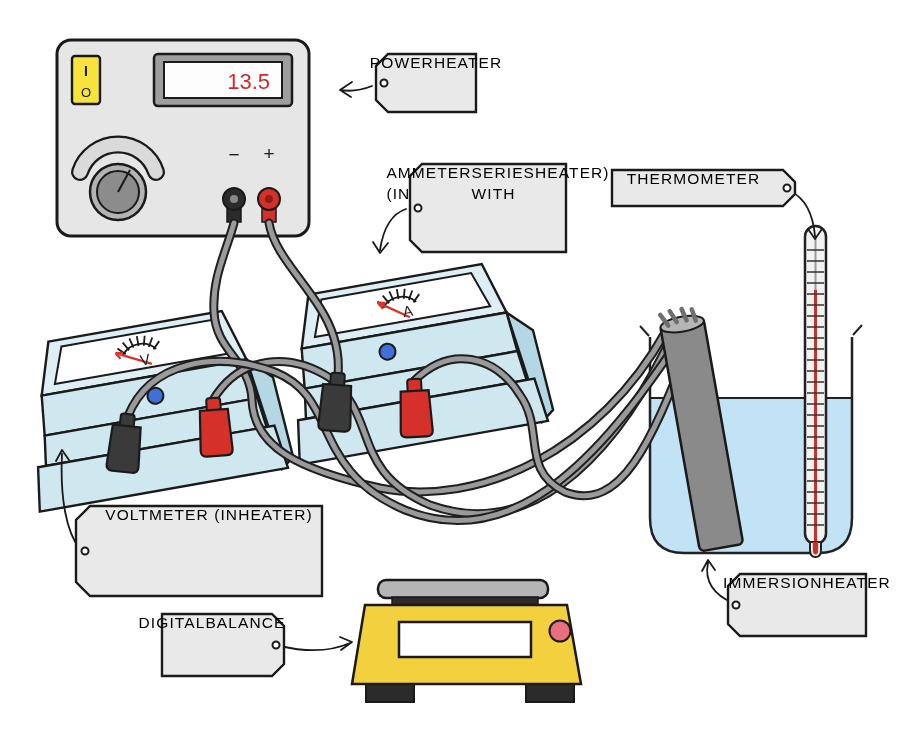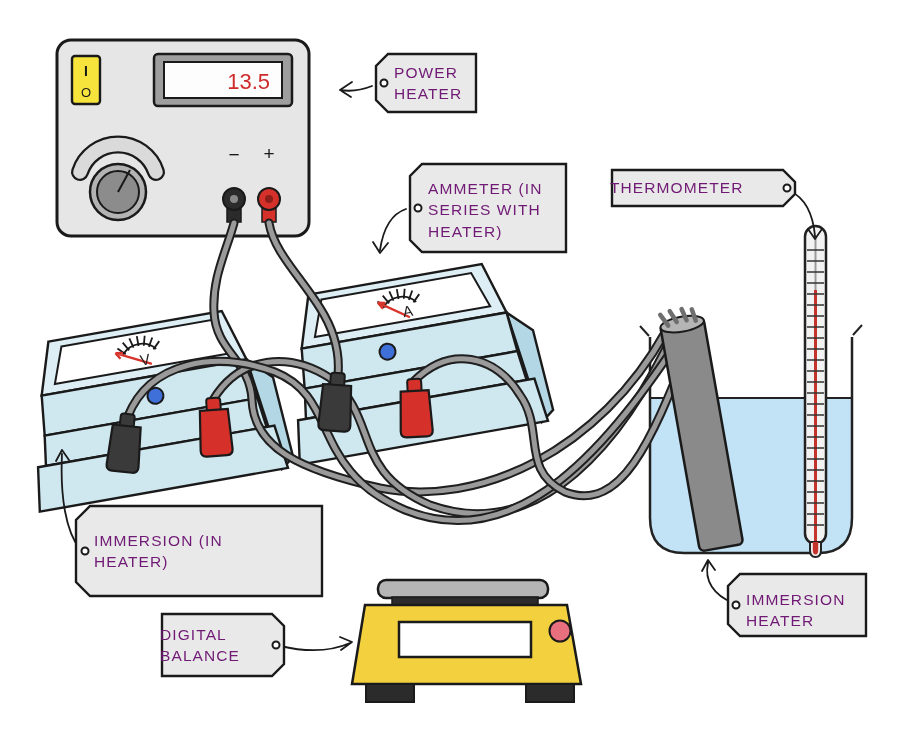--- a/index.html
+++ b/index.html
@@ -2,22 +2,22 @@
 <html><head>
 <meta charset="utf-8">
 <style>
   html,body{margin:0;padding:0;background:#ffffff;}
   .canvas{position:relative;width:903px;height:745px;background:#fff;overflow:hidden;
           font-family:"Liberation Sans",sans-serif;}
   .scene{position:absolute;left:0;top:0;}
   svg text{font-family:"Liberation Sans",sans-serif;}
   .tag{position:absolute;}
   .tag-bg{position:absolute;left:0;top:0;}
-  .tag-text{position:relative;height:100%;display:flex;flex-direction:column;justify-content:center;
-            font-size:15.5px;letter-spacing:1.1px;line-height:1.38;color:#701a75;padding-left:20px;}
+  .tag-text{position:relative;height:100%;display:flex;flex-direction:row;justify-content:center;
+            font-size:15.5px;letter-spacing:1.1px;line-height:1.38;color:#000000;padding-left:20px;}
   .tag.notch-right .tag-text{padding-left:0;padding-right:20px;}
   .copyright{position:absolute;left:0;right:0;top:704px;text-align:center;
              font-size:11.5px;color:#bdbdbd;letter-spacing:0.3px;}
 </style>
 </head>
 <body>
 
 <div class="canvas">
 
 <svg class="scene" width="903" height="745" viewBox="0 0 903 745">
@@ -184,21 +184,21 @@
     <div>THERMOMETER</div>
   </div>
 </div>
 
 <div class="tag" style="left:74px;top:504px;width:250px;height:94px">
   <svg class="tag-bg" width="250" height="94">
     <polygon points="16,2 248,2 248,92 16,92 2,78 2,16" fill="#e9e9e9" stroke="#1a1a1a" stroke-width="2.4"></polygon>
     <circle cx="11" cy="47" r="3.5" fill="#ffffff" stroke="#1a1a1a" stroke-width="2"></circle>
   </svg>
   <div class="tag-text">
-    <div>IMMERSION (IN</div>
+    <div>VOLTMETER (IN</div>
     <div>HEATER)</div>
   </div>
 </div>
 
 <div class="tag notch-right" style="left:160px;top:612px;width:124px;height:66px">
   <svg class="tag-bg" width="126" height="66">
     <polygon points="2,2 112,2 124,14 124,52 112,64 2,64" fill="#e9e9e9" stroke="#1a1a1a" stroke-width="2.4"></polygon>
     <circle cx="116" cy="33" r="3.5" fill="#ffffff" stroke="#1a1a1a" stroke-width="2"></circle>
   </svg>
   <div class="tag-text">

